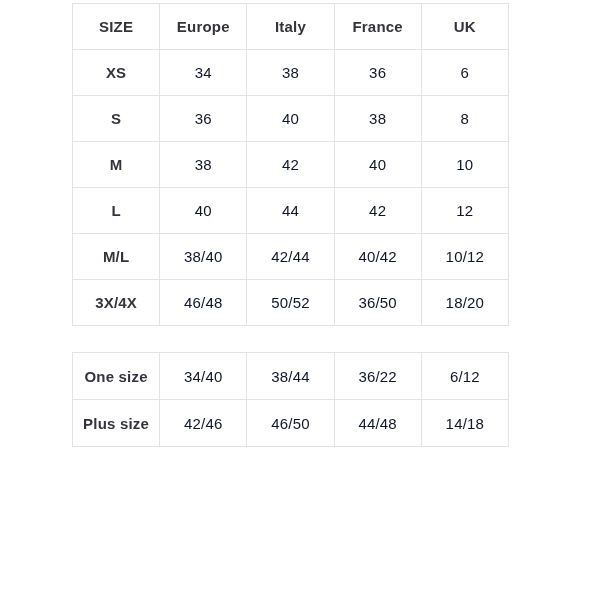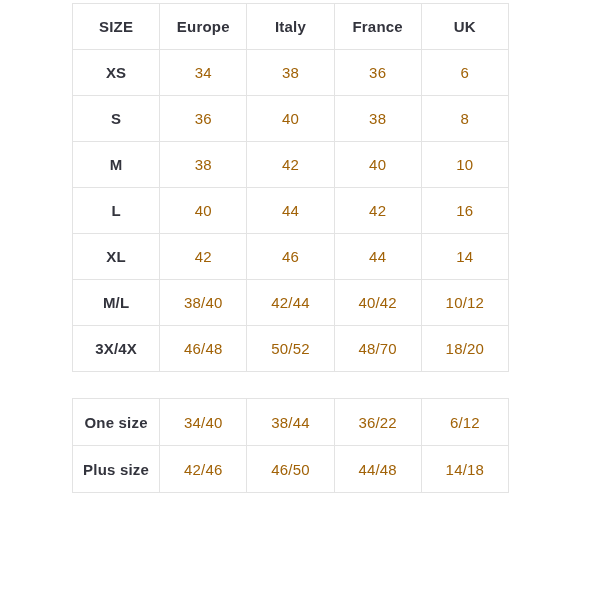--- a/index.html
+++ b/index.html
@@ -34,21 +34,21 @@
     font-size: 15px;
     letter-spacing: 0.2px;
     background: #ffffff;
   }
   th {
     font-weight: 700;
     color: #33343d;
   }
   td {
     font-weight: 400;
-    color: #a16207;
+    color: #0f172a;
   }
   .special-table {
     margin-top: 26px;
   }
   .special-table th, .special-table td {
     height: 47px;
   }
 </style>
 </head>
 <body>
@@ -86,41 +86,34 @@
           <td>38</td>
           <td>42</td>
           <td>40</td>
           <td>10</td>
         </tr>
         <tr>
           <th>L</th>
           <td>40</td>
           <td>44</td>
           <td>42</td>
-          <td>16</td>
-        </tr>
-        <tr>
-          <th>XL</th>
-          <td>42</td>
-          <td>46</td>
-          <td>44</td>
-          <td>14</td>
+          <td>12</td>
         </tr>
         <tr>
           <th>M/L</th>
           <td>38/40</td>
           <td>42/44</td>
           <td>40/42</td>
           <td>10/12</td>
         </tr>
         <tr>
           <th>3X/4X</th>
           <td>46/48</td>
           <td>50/52</td>
-          <td>48/70</td>
+          <td>36/50</td>
           <td>18/20</td>
         </tr>
       </tbody>
     </table>
 
     <table class="special-table">
       <tbody>
         <tr>
           <th>One size</th>
           <td>34/40</td>

